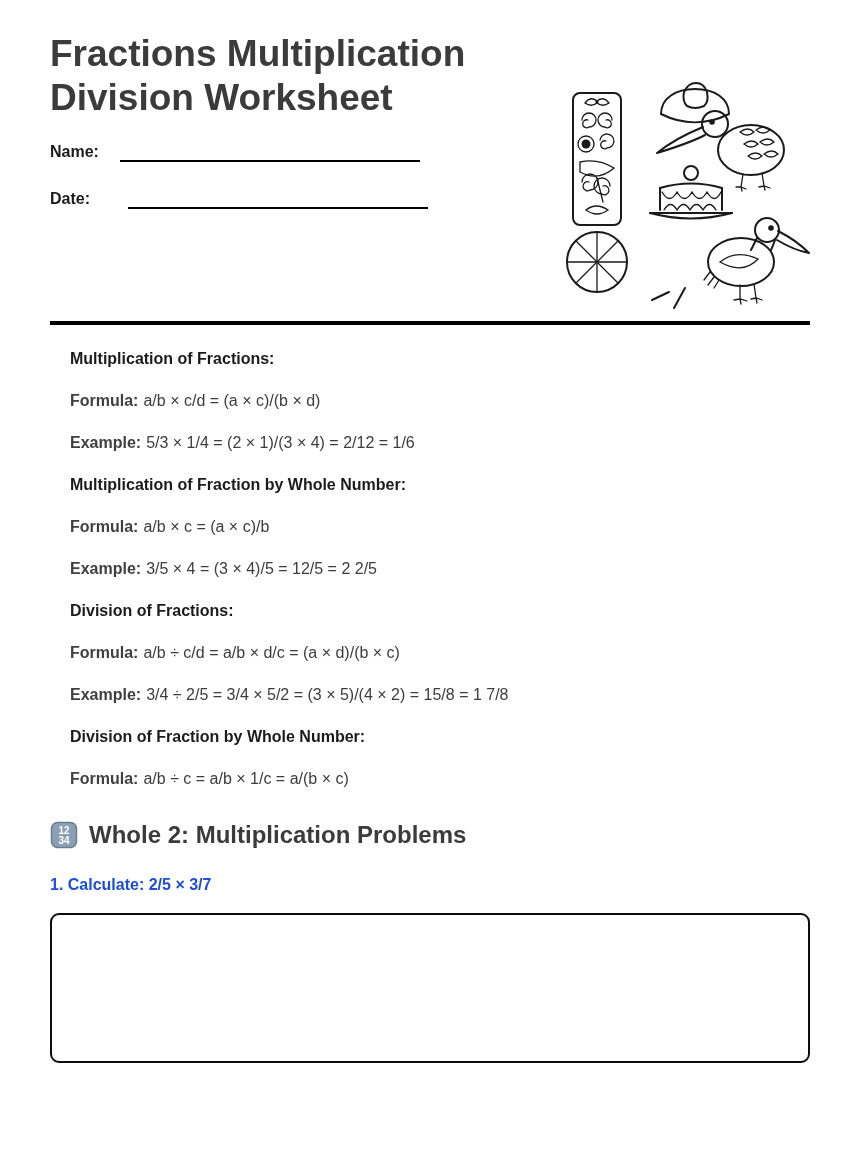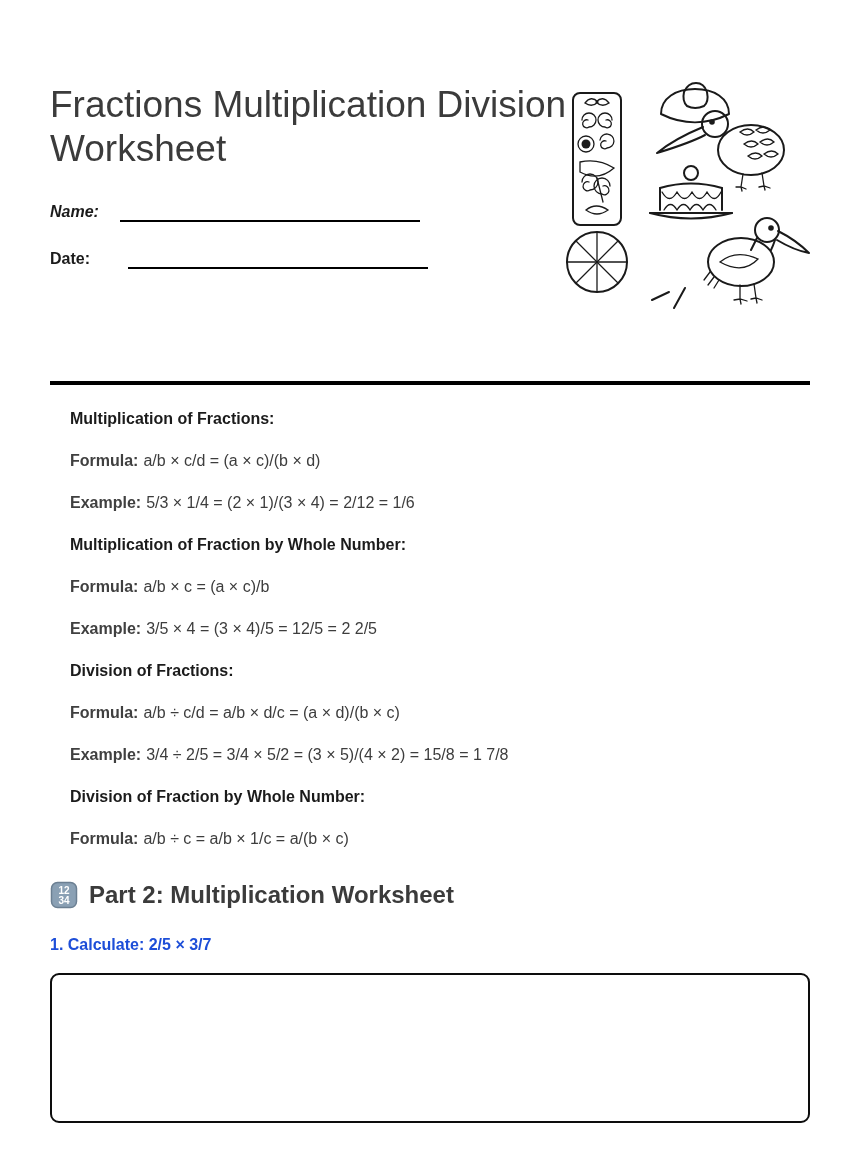--- a/index.html
+++ b/index.html
@@ -10,34 +10,34 @@
     height: 1161px;
     margin: 0 auto;
     background: #ffffff;
     overflow: hidden;
     font-family: "Liberation Sans", sans-serif;
     color: #3d3d3d;
   }
   .content { padding: 0 50px; }
 
   h1.title {
-    margin-top: 83px;
+    margin-top: 32px;
     max-width: 540px;
     font-size: 37px;
     line-height: 44px;
-    font-weight: normal;
+    font-weight: bold;
     color: #3b3b3b;
     letter-spacing: 0px;
   }
 
   .field-row {
     display: flex;
     align-items: flex-end;
   }
-  .field-row.name-row { margin-top: 29px; font-style: italic; }
+  .field-row.name-row { margin-top: 20px; }
   .field-row.date-row { margin-top: 25px; gap: 8px; }
   .field-label {
     font-size: 16px;
     font-weight: bold;
     color: #1b1b1b;
     width: 70px;
     padding-bottom: 1px;
   }
   .field-line {
     width: 300px;
@@ -135,21 +135,21 @@
       <p class="line"><strong>Formula:</strong><span>a/b ÷ c = a/b × 1/c = a/(b × c)</span></p>
 
     </div>
 
     <h2 class="part-heading part2">
       <svg class="heading-icon" viewBox="0 0 28 28" aria-hidden="true">
         <rect x="1.5" y="1.5" width="25" height="25" rx="6" fill="#8aa0b4" stroke="#6b7f92" stroke-width="1.5"></rect>
         <text x="14" y="12.5" text-anchor="middle" font-family="Liberation Sans, sans-serif" font-size="10" font-weight="bold" fill="#ffffff">12</text>
         <text x="14" y="23" text-anchor="middle" font-family="Liberation Sans, sans-serif" font-size="10" font-weight="bold" fill="#ffffff">34</text>
       </svg>
-      <span>Part 2: Multiplication Worksheet</span>
+      <span>Whole 2: Multiplication Problems</span>
     </h2>
 
     <p class="problem">1. Calculate: 2/5 × 3/7</p>
 
     <div class="answer-box"></div>
 
   </div>
 
   <svg class="illustration" viewBox="0 0 272 252" aria-hidden="true">
 

